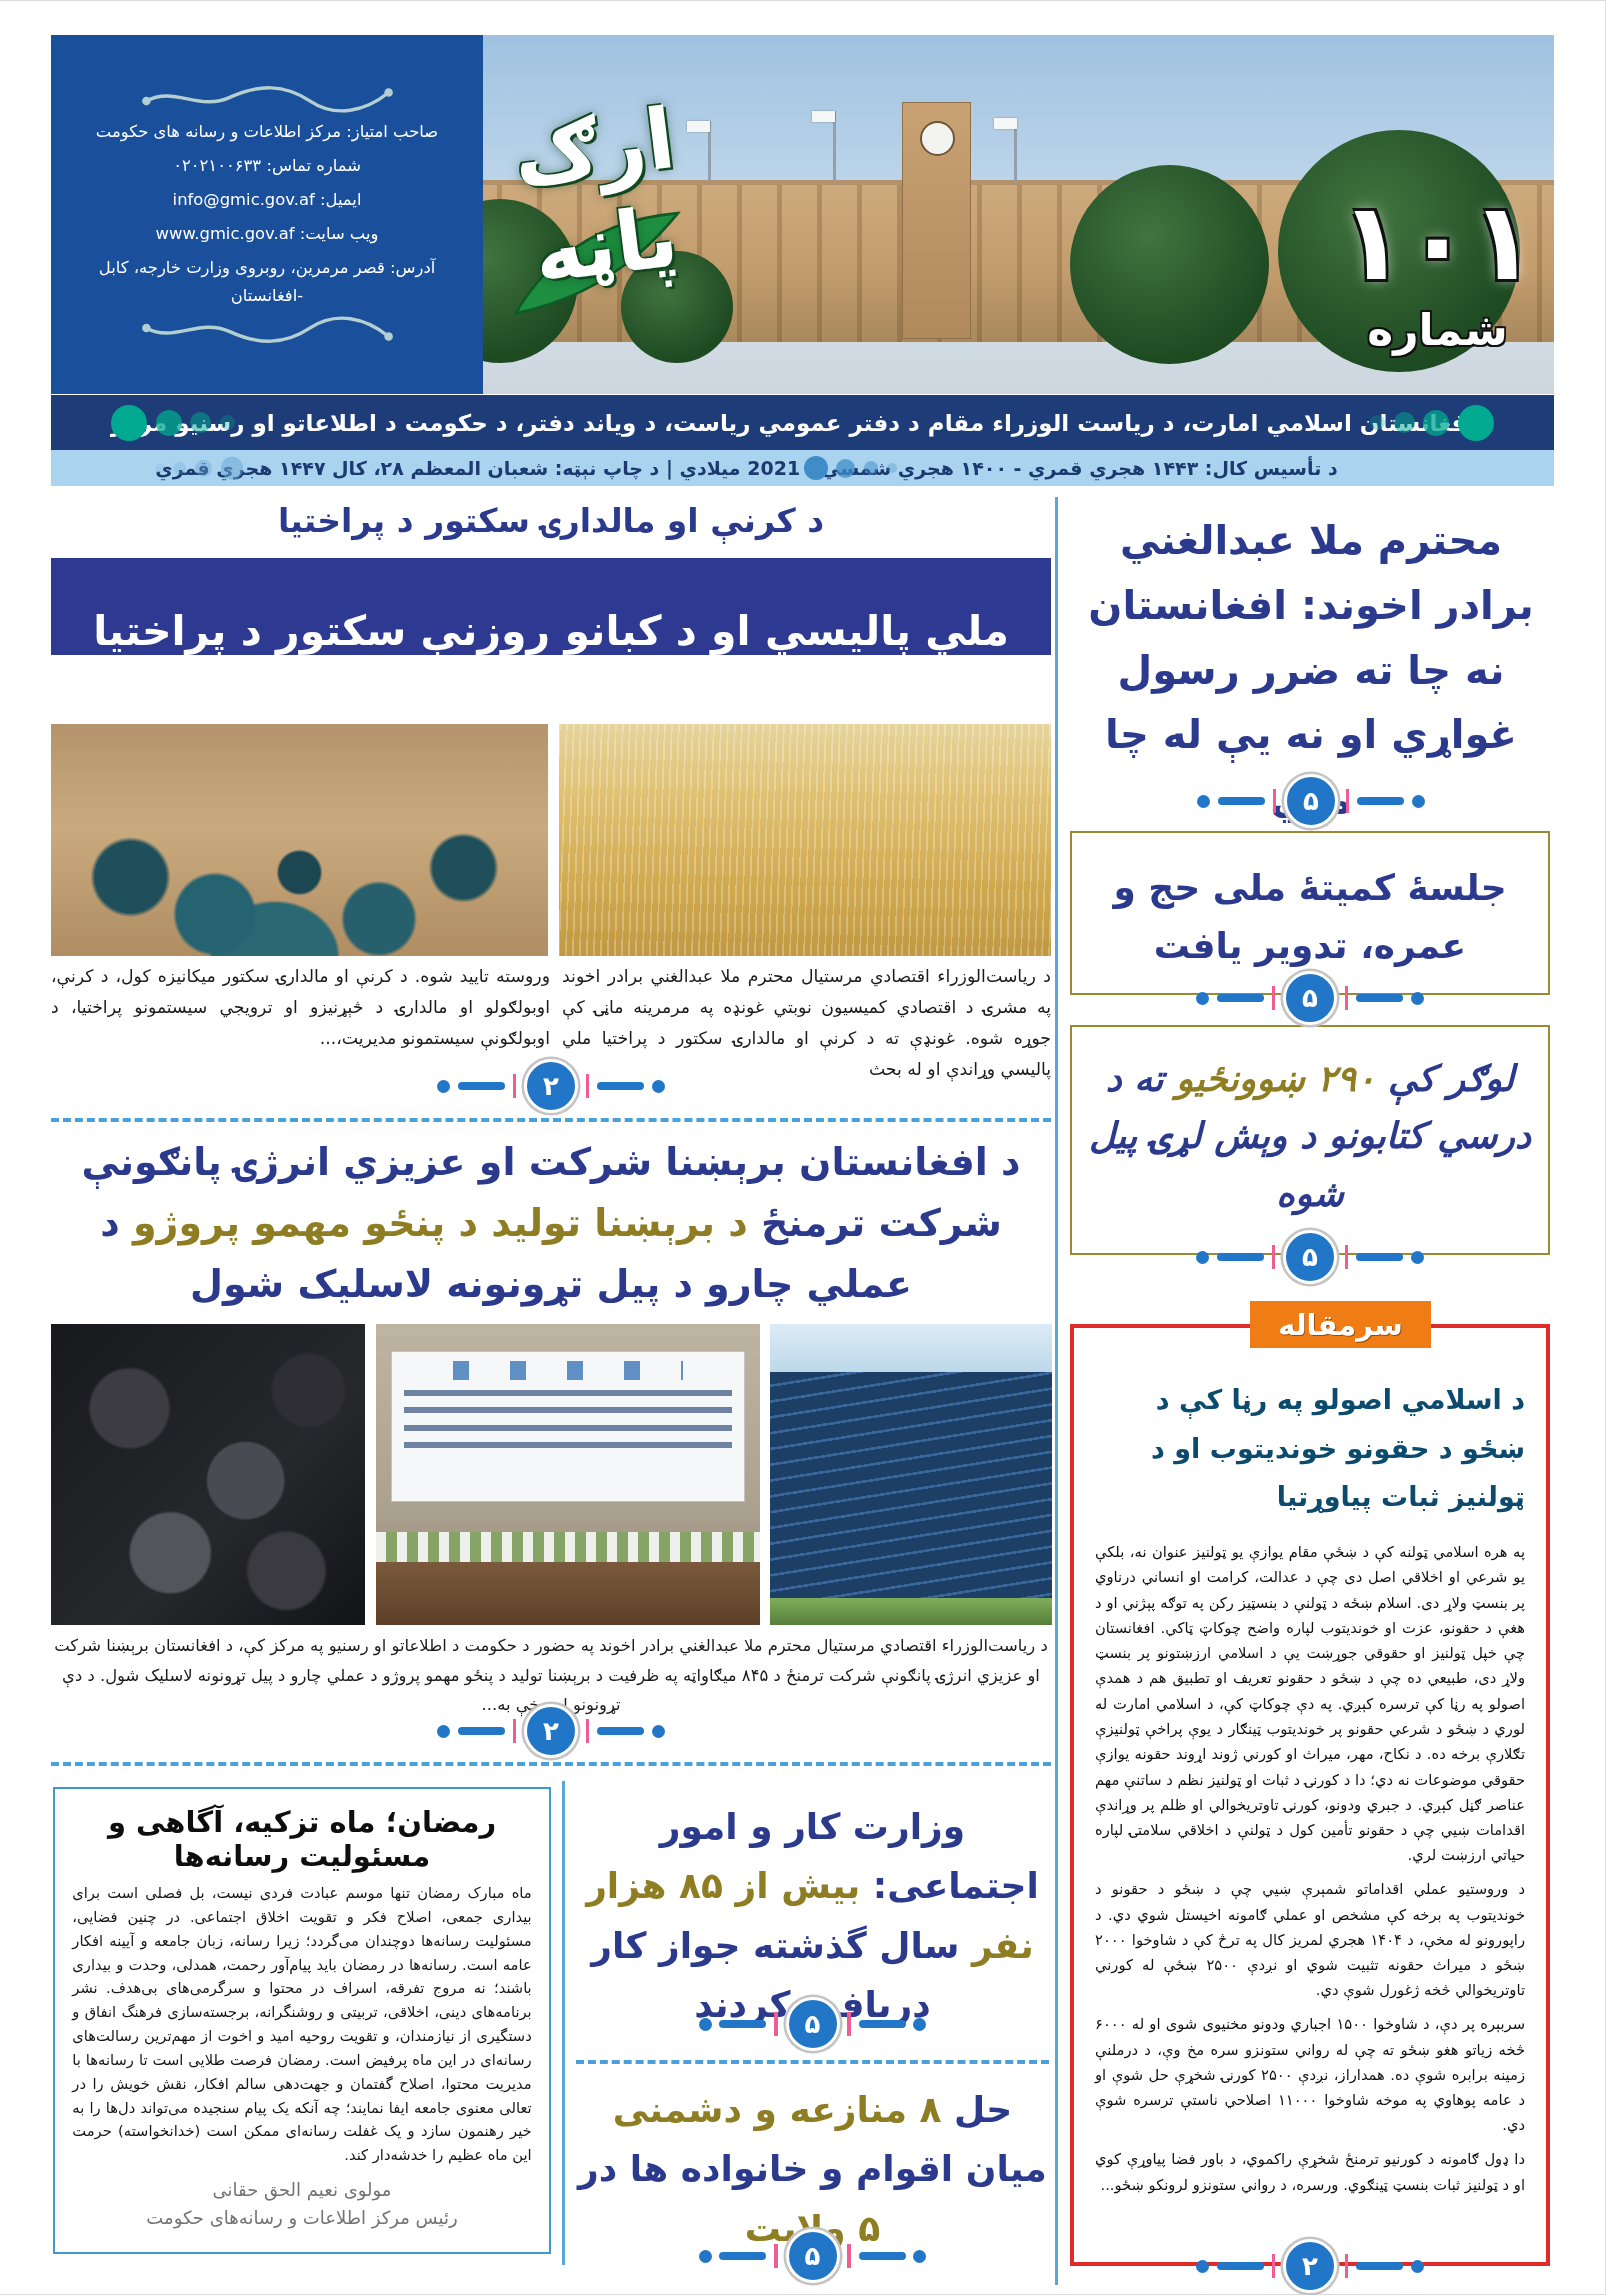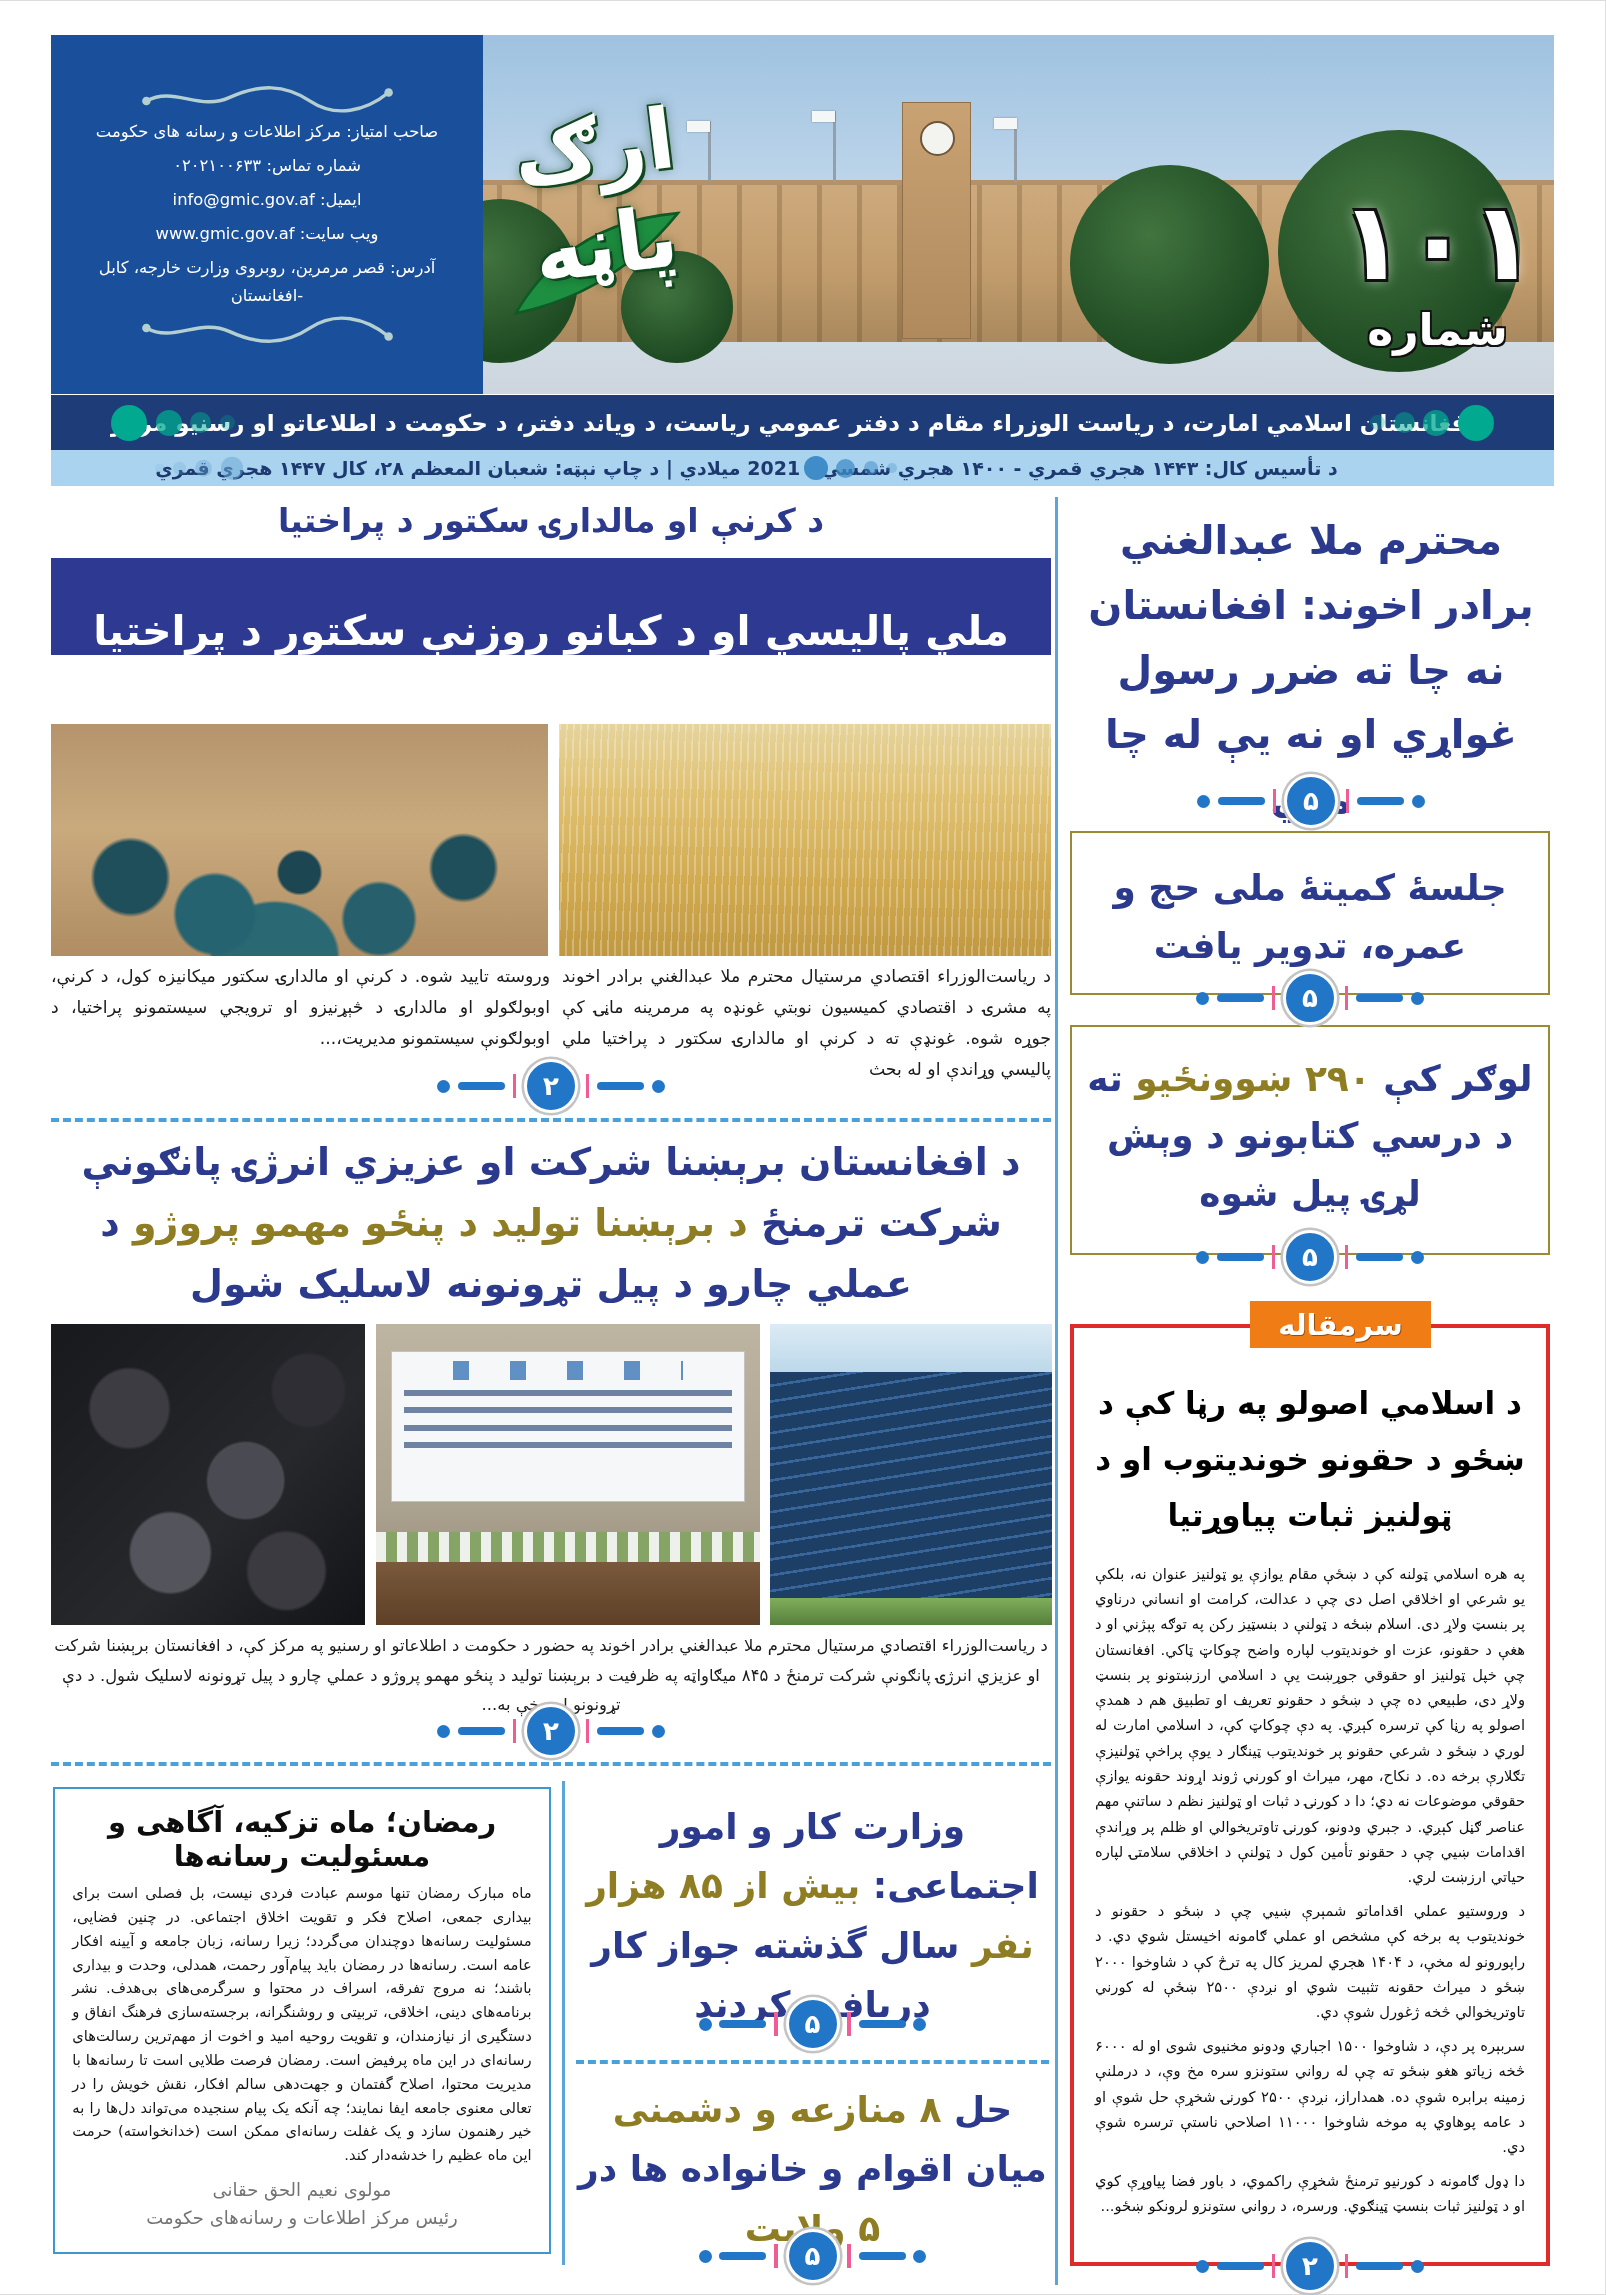--- a/index.html
+++ b/index.html
@@ -105,30 +105,30 @@
 
   
   .energy-h{left:52px;top:1132px;width:1000px;text-align:center;font-size:38px;font-weight:800;line-height:1.6;}
   .energy-cap{left:52px;top:1631px;width:1000px;font-size:16.4px;line-height:1.8;text-align:center;color:#1b1b1b;}
 
   
   .r1-h{left:1070px;top:508px;width:484px;text-align:center;font-size:40px;line-height:1.62;}
   .goldbox{border:2.6px solid #9a8a33;background:#fff;box-sizing:border-box;text-align:center;}
   .hajj-box{left:1071px;top:831px;width:480px;height:164px;padding:26px 15.6px 0;}
   .hajj-box div{font-size:36px;line-height:1.6;}
-  .logar-box{left:1071px;top:1025px;width:480px;height:230px;padding:22.5px 14px 0;}
+  .logar-box{left:1071px;top:1025px;width:480px;height:230px;padding:22.5px 14px 0;font-style:italic;}
   .logar-box div{font-size:36px;line-height:1.6;}
 
   
   .ed-tab{left:1251px;top:1301px;width:181px;height:47px;background:#f07c16;color:#fff;z-index:3;
       display:flex;align-items:center;justify-content:center;font-size:29px;font-weight:800;
       text-shadow:0.9px 0.9px 0 #9c4c05;}
   .ed-box{left:1071px;top:1324px;width:480px;height:942px;border:4.3px solid #e02b2b;background:#fff;
       box-sizing:border-box;padding:48px 21px 22.5px;overflow:hidden;z-index:2;}
-  .ed-h{text-align:center;font-size:31px;font-weight:800;color:#000000;line-height:1.8;margin:0 0 17.3px;}
+  .ed-h{text-align:right;font-size:27px;font-weight:800;color:#0c4a6e;line-height:1.8;margin:0 0 17.3px;}
   .ed-p{font-size:14.7px;line-height:1.72;text-align:justify;color:#101010;margin:0 0 8.6px;}
 
   
   .ram-box{left:54px;top:1787px;width:498px;height:467px;border:2.6px solid #3f97cc;background:#fff;
       box-sizing:border-box;padding:15.6px 17.3px;overflow:hidden;}
   .ram-title{font-size:29px;font-weight:800;color:#0e0e0e;margin:0 0 8.6px;text-align:center;}
   .ram-body{font-size:14.7px;line-height:1.62;text-align:justify;color:#161616;margin:0 0 8.6px;}
   .ram-sig{text-align:center;font-size:18px;color:#737373;line-height:1.6;}
 
   

